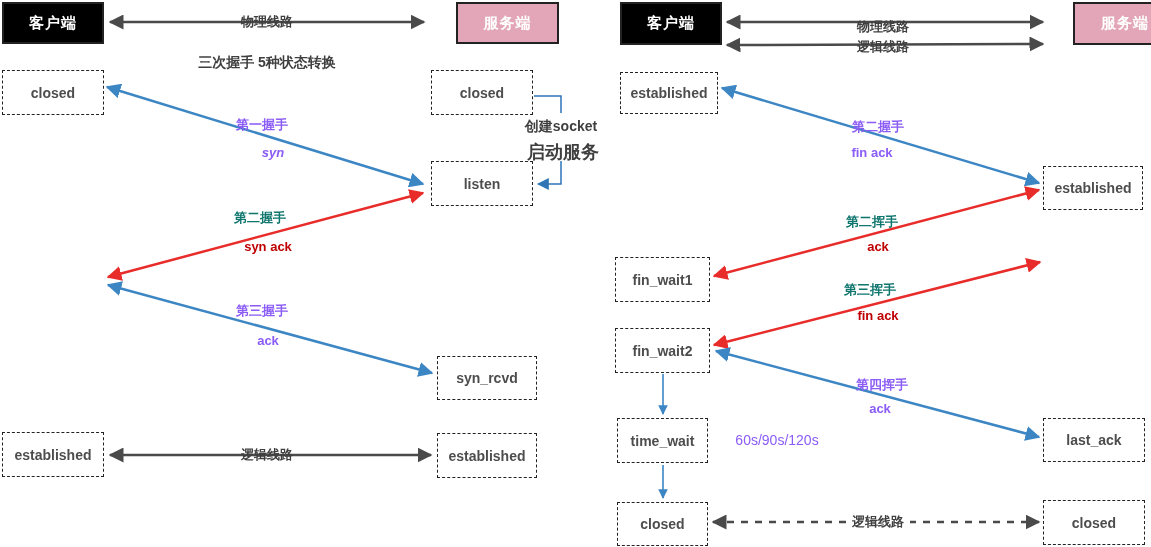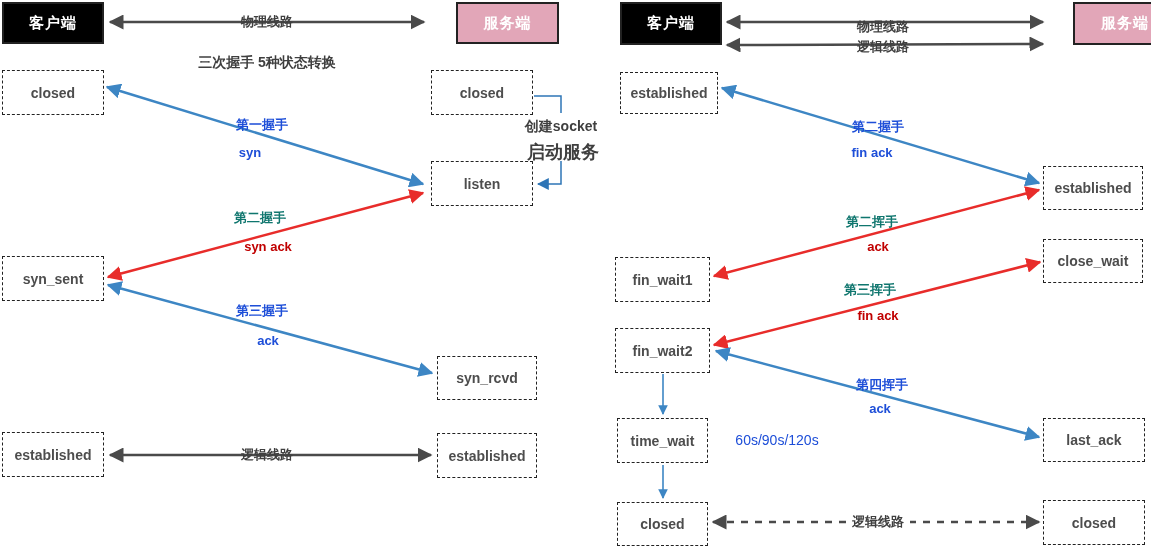--- a/index.html
+++ b/index.html
@@ -17,21 +17,21 @@
   .hdr.server{background:#e2a6b8;margin-left:26px;}
   .state{
     position:absolute;display:flex;align-items:center;justify-content:center;
     background:#fff;border:1.5px dashed #222;box-sizing:border-box;
     color:#4d4d4d;font-weight:bold;font-size:14px;
   }
   .lbl{
     position:absolute;transform:translate(-50%,-50%);white-space:nowrap;
     font-weight:bold;font-size:13px;color:#3f3f3f;
   }
-  .lbl.blue{color:#1d4ed8;}
+  .lbl.blue{color:#8b5cf6;}
   .lbl.red{color:#0f766e;}
   .lbl.reddark{color:#c00000;}
   .lbl.bg{background:#fff;padding:0 6px;}
   .lbl.title{font-size:14px;}
 </style>
 </head>
 <body>
 
 <div id="stage">
 
@@ -72,47 +72,45 @@
 
   <div class="hdr client" style="left:2px;top:2px;width:102px;height:42px;">客户端</div>
   <div class="hdr server" style="left:430px;top:2px;width:103px;height:42px;">服务端</div>
 
   <div class="lbl" style="left:267px;top:22px;">物理线路</div>
   <div class="lbl title" style="left:267px;top:63px;">三次握手 5种状态转换</div>
 
   <div class="state" style="left:2px;top:70px;width:102px;height:45px;">closed</div>
   <div class="state" style="left:431px;top:70px;width:102px;height:45px;">closed</div>
   <div class="state" style="left:431px;top:161px;width:102px;height:45px;">listen</div>
-  <div class="state" style="left:2px;top:256px;width:102px;height:45px;">syn_sent</div>
   <div class="state" style="left:437px;top:356px;width:100px;height:44px;">syn_rcvd</div>
   <div class="state" style="left:2px;top:432px;width:102px;height:45px;">established</div>
   <div class="state" style="left:437px;top:433px;width:100px;height:45px;">established</div>
 
   <div class="lbl blue" style="left:262px;top:125px;">第一握手</div>
-  <div class="lbl blue" style="left:250px;top:152px;">syn</div>
+  <div class="lbl blue" style="left:273px;top:152px;font-style:italic;">syn</div>
   <div class="lbl red" style="left:260px;top:218px;">第二握手</div>
   <div class="lbl reddark" style="left:268px;top:246px;">syn ack</div>
   <div class="lbl blue" style="left:262px;top:311px;">第三握手</div>
   <div class="lbl blue" style="left:268px;top:340px;">ack</div>
 
   <div class="lbl" style="left:561px;top:127px;font-size:14px;">创建socket</div>
   <div class="lbl" style="left:563px;top:152px;font-size:18px;">启动服务</div>
 
   <div class="lbl" style="left:267px;top:455px;">逻辑线路</div>
 
   <div class="hdr client" style="left:620px;top:2px;width:102px;height:43px;">客户端</div>
   <div class="hdr server" style="left:1047px;top:2px;width:104px;height:43px;">服务端</div>
 
   <div class="lbl" style="left:883px;top:27px;">物理线路</div>
   <div class="lbl" style="left:883px;top:47px;">逻辑线路</div>
 
   <div class="state" style="left:620px;top:72px;width:98px;height:42px;">established</div>
   <div class="state" style="left:1043px;top:166px;width:100px;height:44px;">established</div>
   <div class="state" style="left:615px;top:257px;width:95px;height:45px;">fin_wait1</div>
-  <div class="state" style="left:1043px;top:239px;width:100px;height:44px;">close_wait</div>
   <div class="state" style="left:615px;top:328px;width:95px;height:45px;">fin_wait2</div>
   <div class="state" style="left:617px;top:418px;width:91px;height:45px;">time_wait</div>
   <div class="state" style="left:1043px;top:418px;width:102px;height:44px;">last_ack</div>
   <div class="state" style="left:617px;top:502px;width:91px;height:44px;">closed</div>
   <div class="state" style="left:1043px;top:500px;width:102px;height:45px;">closed</div>
 
   <div class="lbl blue" style="left:878px;top:127px;">第二握手</div>
   <div class="lbl blue" style="left:872px;top:152px;">fin ack</div>
   <div class="lbl red" style="left:872px;top:222px;">第二挥手</div>
   <div class="lbl reddark" style="left:878px;top:246px;">ack</div>

